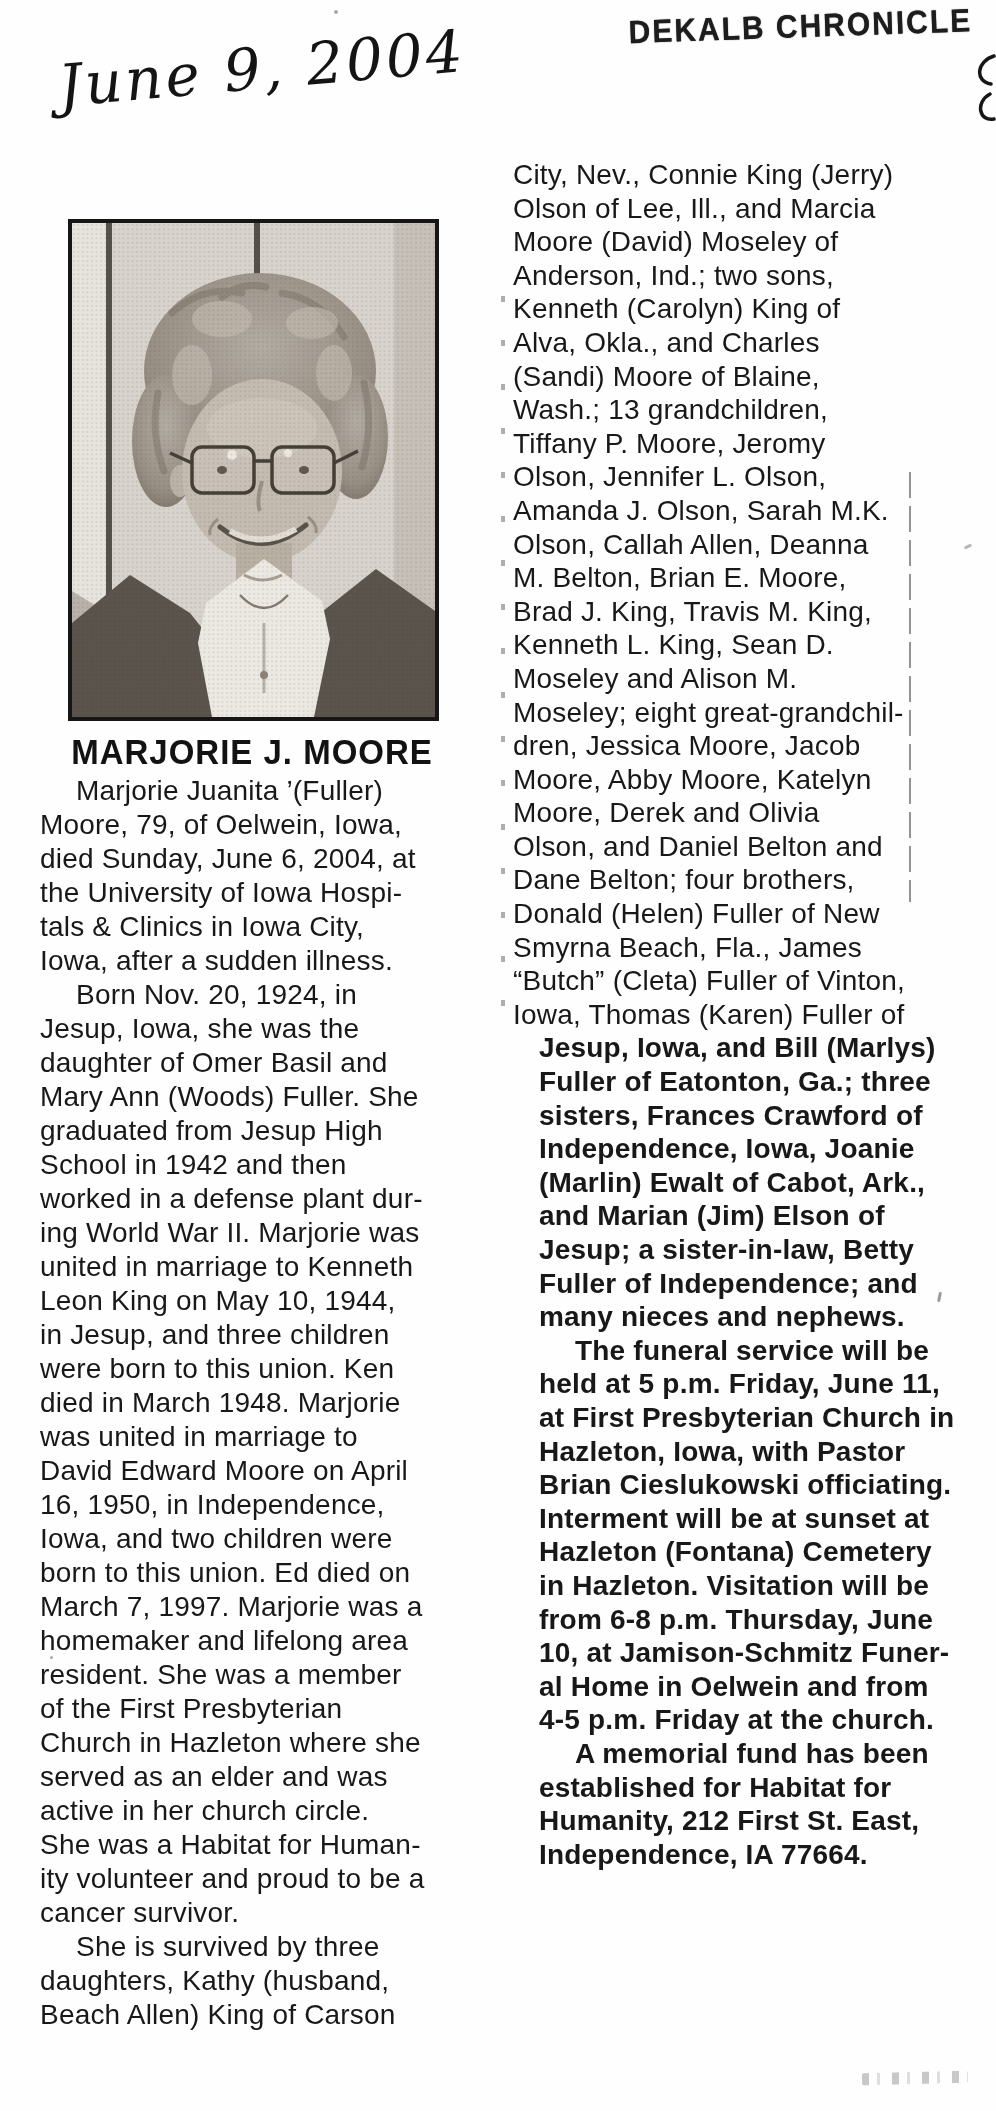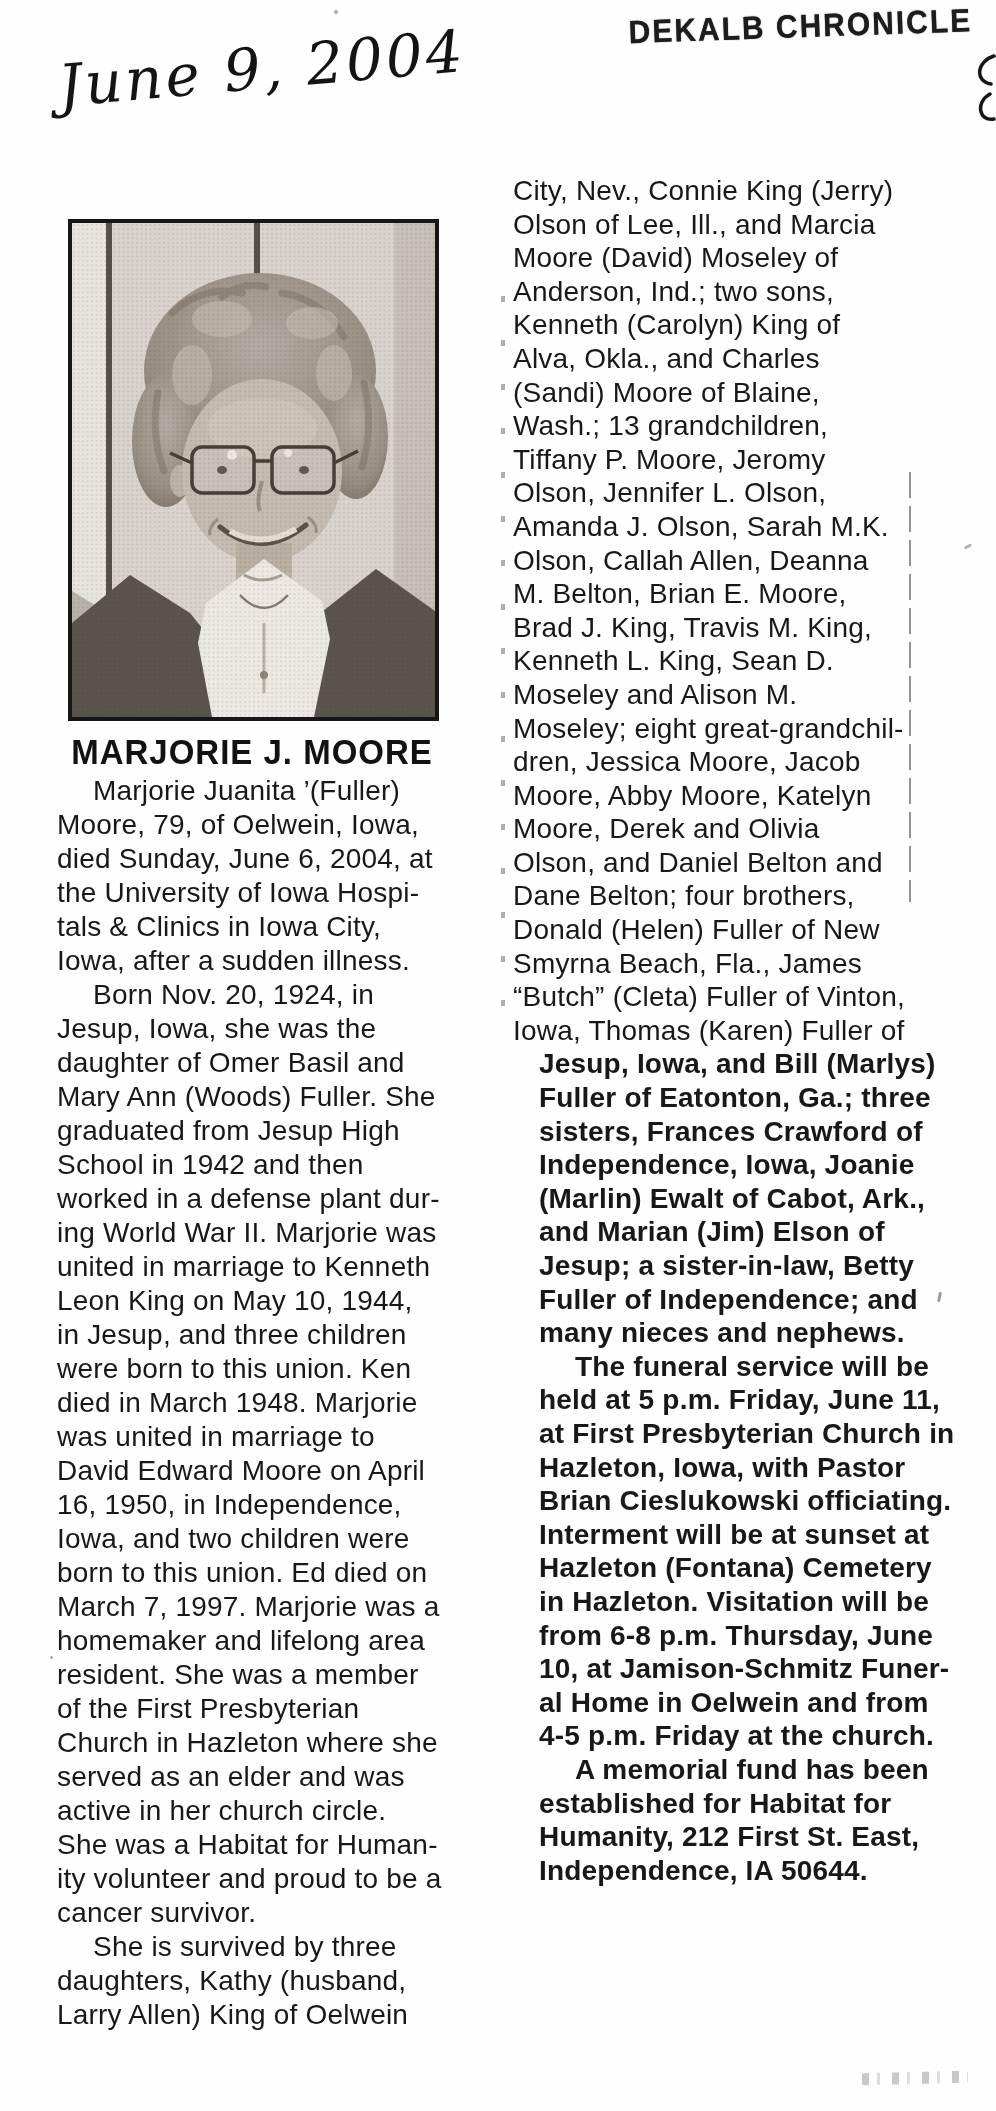--- a/index.html
+++ b/index.html
@@ -41,22 +41,22 @@
   
   .headline{
     position:absolute;left:60px;top:733px;width:384px;margin:0;
     text-align:center;
     font-size:33px;font-weight:bold;letter-spacing:1px;color:#121212;
     transform:scaleY(1.05);transform-origin:top;
     white-space:nowrap;
   }
   
   .col{position:absolute;font-size:28px;letter-spacing:0.2px;color:#181818;}
-  .col-left{left:57px;top:774px;width:404px;line-height:34px;}
-  .col-right{left:513px;top:174px;width:454px;line-height:33.6px;}
+  .col-left{left:40px;top:774px;width:404px;line-height:34px;}
+  .col-right{left:513px;top:158px;width:454px;line-height:33.6px;}
   .para{margin:0;white-space:pre-line;}
   .indent{text-indent:36px;}
   .shifted{padding-left:26px;font-weight:bold;}
   
   .torn-edge-dashes{
     position:absolute;left:501px;top:296px;width:4px;height:744px;
     background:repeating-linear-gradient(180deg, rgba(40,40,40,.75) 0 6px, transparent 6px 44px);
     opacity:.5;
   }
   .column-rule-fragment{
@@ -198,21 +198,21 @@
 resident. She was a member
 of the First Presbyterian
 Church in Hazleton where she
 served as an elder and was
 active in her church circle.
 She was a Habitat for Human-
 ity volunteer and proud to be a
 cancer survivor.</p>
     <p class="para indent">She is survived by three
 daughters, Kathy (husband,
-Larry Allen) King of Oelwein</p>
+Beach Allen) King of Carson</p>
   </div>
 
   <div class="col col-right">
     <p class="para">City, Nev., Connie King (Jerry)
 Olson of Lee, Ill., and Marcia
 Moore (David) Moseley of
 Anderson, Ind.; two sons,
 Kenneth (Carolyn) King of
 Alva, Okla., and Charles
 (Sandi) Moore of Blaine,
@@ -253,21 +253,21 @@
 Interment will be at sunset at
 Hazleton (Fontana) Cemetery
 in Hazleton. Visitation will be
 from 6-8 p.m. Thursday, June
 10, at Jamison-Schmitz Funer-
 al Home in Oelwein and from
 4-5 p.m. Friday at the church.</p>
       <p class="para indent">A memorial fund has been
 established for Habitat for
 Humanity, 212 First St. East,
-Independence, IA 50644.</p>
+Independence, IA 77664.</p>
     </div>
   </div>
 
   <div class="torn-edge-dashes"></div>
   <div class="column-rule-fragment"></div>
   <div class="bottom-smudge"></div>
   <div class="speck speck1"></div>
   <div class="speck speck2"></div>
   <div class="speck speck3"></div>
   <div class="speck speck4"></div>

